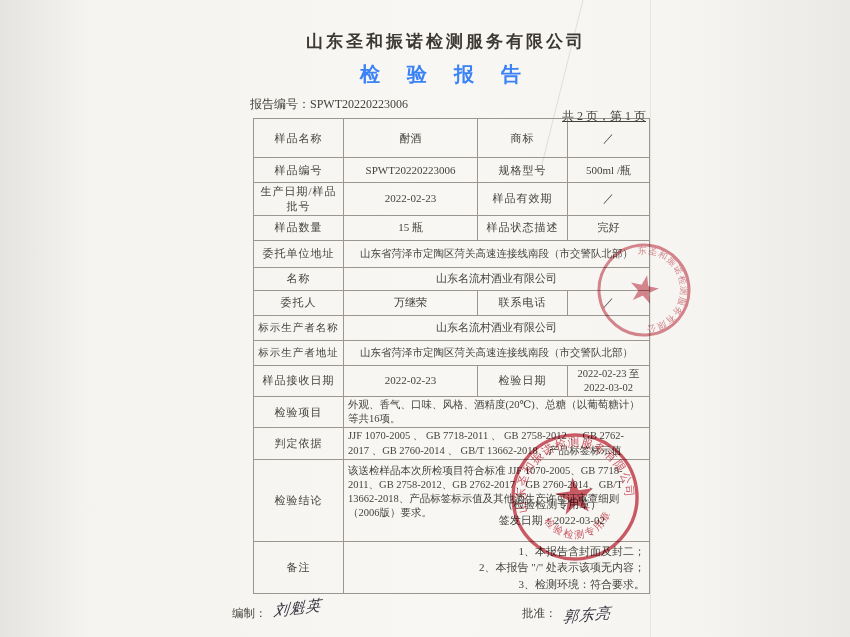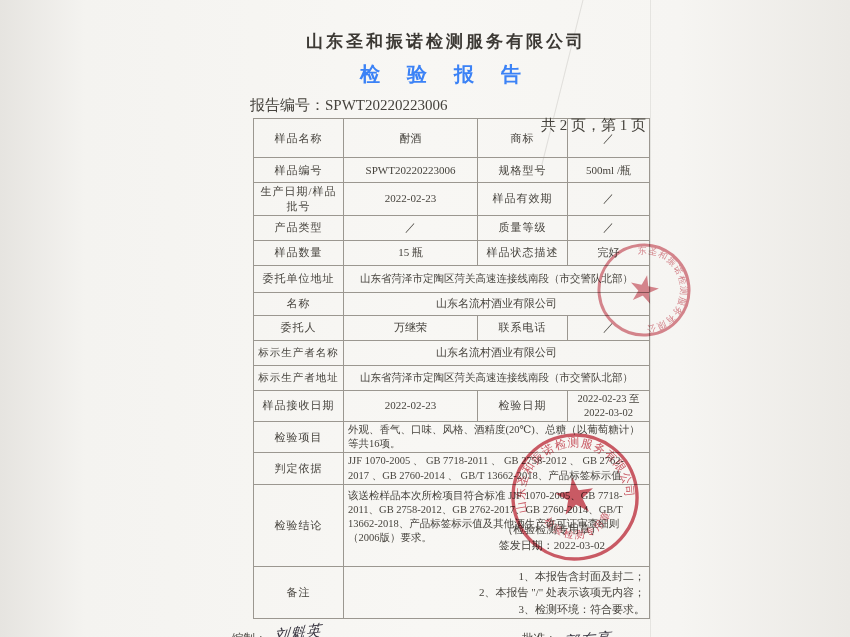--- a/index.html
+++ b/index.html
@@ -7,23 +7,23 @@
     width:850px;height:637px;overflow:hidden;position:relative;
     background:linear-gradient(90deg,#e6e4e0 0%,#f4f3f0 10%,#f8f7f4 50%,#f6f5f2 80%,#ebe9e5 100%);
     font-family:"Liberation Serif","DejaVu Serif",serif;
     color:#45423c;
   }
   .page-crease{position:absolute;left:650px;top:0;width:1px;height:637px;background:rgba(80,75,70,.10);}
   .scan-line{position:absolute;left:585px;top:-10px;width:1px;height:180px;background:rgba(120,115,110,.18);transform:rotate(14deg);transform-origin:top;}
   .doc{position:absolute;left:240px;top:0;width:412px;}
   .title-company{margin-top:30px;text-align:center;font-size:17px;font-weight:bold;letter-spacing:3px;color:#3c3934;}
   .title-report{margin-top:8px;text-align:center;font-size:20px;font-weight:bold;letter-spacing:11px;color:#3b82f6;}
-  .meta{position:relative;height:22px;margin:8px 6px 0 10px;font-size:15px;}
+  .meta{position:relative;height:22px;margin:8px 6px 0 10px;font-size:12px;}
   .meta .left{position:absolute;left:0;top:0;}
-  .meta .right{position:absolute;right:0;top:20px;}
+  .meta .right{position:absolute;right:0;top:12px;text-decoration:underline;}
   table.rpt{border-collapse:collapse;margin-left:13px;width:396px;table-layout:fixed;font-size:11px;}
   table.rpt td{border:1px solid #9b9790;padding:1px 4px;text-align:center;vertical-align:middle;line-height:1.35;color:#46433d;}
   table.rpt td.lbl{letter-spacing:1px;}
   table.rpt td.left{text-align:left;}
   .small{font-size:10.5px;}
   .concl-cell{position:relative;vertical-align:top !important;padding-top:4px !important;}
   .stamp-note{position:absolute;right:44px;bottom:12px;text-align:center;font-size:11px;line-height:1.5;}
   .remark p{margin:0;text-align:right;line-height:1.5;}
   .footer-sign{display:flex;margin:12px 0 0 -8px;font-size:11.5px;align-items:flex-start;}
   .sig-item{display:flex;align-items:flex-start;}
@@ -68,26 +68,20 @@
     <tr style="height:25px">
       <td class="lbl">样品编号</td>
       <td>SPWT20220223006</td>
       <td class="lbl">规格型号</td>
       <td>500ml /瓶</td>
     </tr>
     <tr style="height:25px">
       <td class="lbl">生产日期/样品批号</td>
       <td>2022-02-23</td>
       <td class="lbl">样品有效期</td>
-      <td>／</td>
-    </tr>
-    <tr style="height:25px">
-      <td class="lbl">产品类型</td>
-      <td>／</td>
-      <td class="lbl">质量等级</td>
       <td>／</td>
     </tr>
     <tr style="height:25px">
       <td class="lbl">样品数量</td>
       <td>15 瓶</td>
       <td class="lbl">样品状态描述</td>
       <td>完好</td>
     </tr>
     <tr style="height:27px">
       <td class="lbl">委托单位地址</td>

